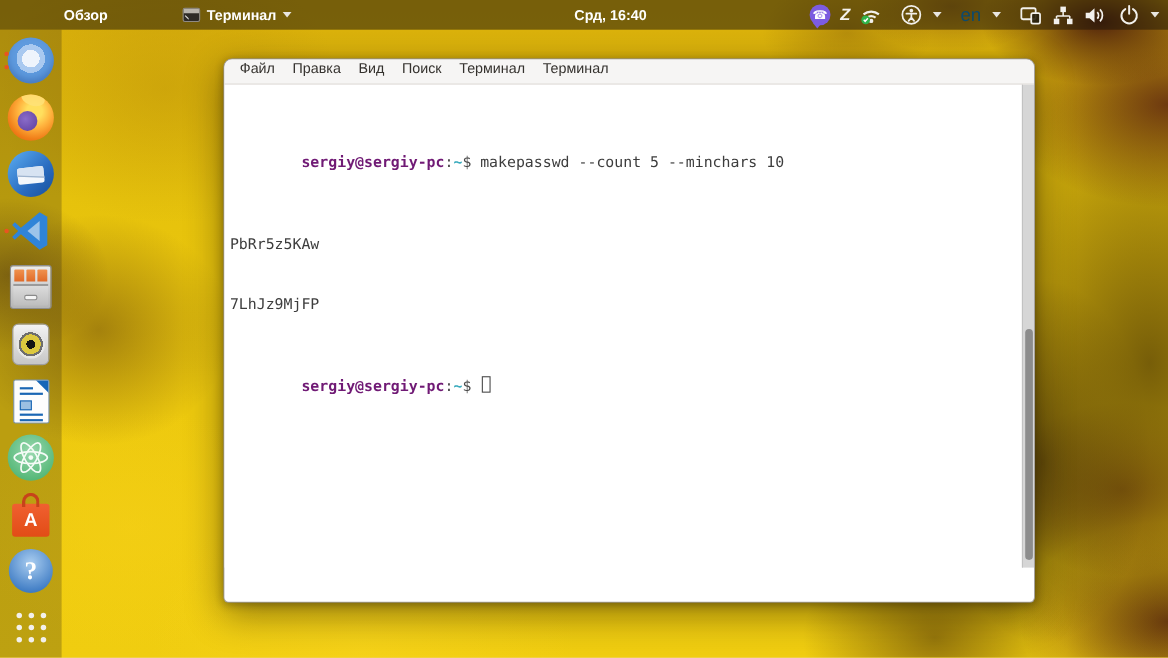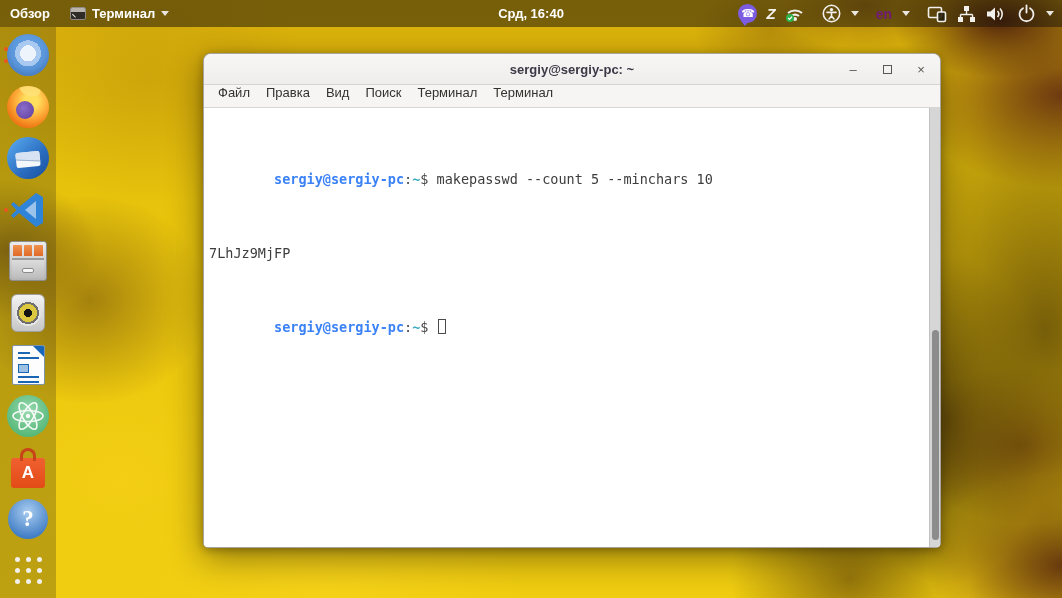--- a/index.html
+++ b/index.html
@@ -24,38 +24,38 @@
       radial-gradient(260px 200px at 330px 590px, rgba(250,214,30,.55), transparent 75%),
       radial-gradient(200px 150px at 120px 480px, rgba(246,208,24,.5), transparent 75%),
       linear-gradient(180deg, #d9af0b 0%, #e6c20c 30%, #edc90e 62%, #f0cd10 100%);
   }
 
   
   .topbar { position:absolute; left:0; top:0; width:1062px; height:27px;
     background:rgba(28,22,10,.52); color:#fff; display:flex; align-items:center; z-index:50;
     font-weight:700; font-size:13px; }
   .tb-left { display:flex; align-items:center; height:100%; }
-  .tb-item { display:flex; align-items:center; gap:6px; padding:0 10px; height:100%; cursor:pointer; }
+  .tb-item { display:flex; align-items:center; gap:6px; padding:0 10px; height:100%; cursor:pointer;margin-left:48px; }
   .tb-center { position:absolute; left:0; right:0; top:0; height:100%;
     display:flex; justify-content:center; align-items:center; pointer-events:none; }
   .tb-center .tb-item { pointer-events:auto; }
   .tb-right { position:absolute; right:0; top:0; height:100%; display:flex; align-items:center; gap:9px; padding-right:8px; }
   .caret { width:0; height:0; border-left:4px solid transparent; border-right:4px solid transparent;
     border-top:5px solid #e9e6e0; display:inline-block; }
   .term-ic { width:16px; height:13px; background:#2f2b26; border:1px solid #8f8a83; border-radius:2px; position:relative; display:inline-block; }
   .term-ic::before { content:""; position:absolute; left:0; right:0; top:0; height:4px; background:#b9b4ac; border-radius:1px 1px 0 0; }
   .term-ic::after { content:""; position:absolute; left:2px; bottom:2px; width:4px; height:4px;
     border-left:1.5px solid #e8e6e2; border-bottom:1.5px solid transparent; transform:rotate(-45deg); }
   .viber-badge { width:19px; height:19px; border-radius:50%; background:#7c5ce0; display:flex; align-items:center; justify-content:center;
     color:#fff; font-size:11px; font-weight:400; position:relative; }
   .viber-badge::after { content:""; position:absolute; left:3px; bottom:-3px; width:0; height:0;
     border-left:4px solid transparent; border-right:4px solid transparent; border-top:5px solid #7c5ce0; }
   .z-glyph { font-weight:800; font-style:italic; font-size:15px; color:#f4f2ee; letter-spacing:0; }
   .statgrp { display:flex; align-items:center; gap:10px; margin-left:8px; }
-  .lang { font-size:14px; font-weight:700; color:#701a75; }
+  .lang { font-size:17px; font-weight:400; color:#0c4a6e; }
   svg.tbicon { display:block; }
 
   
   .dock { position:absolute; left:0; top:27px; width:56px; height:571px; z-index:40;
     background:rgba(58,46,20,.28); display:flex; flex-direction:column; align-items:center;
     padding:4px 0 3px 0; justify-content:space-between; }
   .dock-item { width:52px; height:48px; position:relative; display:flex; align-items:center; justify-content:center; cursor:pointer; }
   .ind { position:absolute; left:2px; width:4px; height:4px; border-radius:50%; background:#e95420; }
   .ind.i1 { top:16px; } .ind.i2 { top:28px; } .ind.center { top:22px; }
 
@@ -115,21 +115,21 @@
   .winctl { position:absolute; right:10px; top:0; height:100%; display:flex; align-items:center; gap:16px; color:#5c5650; }
   .wbtn { width:18px; height:18px; display:flex; align-items:center; justify-content:center; cursor:pointer;
     font-size:13px; line-height:1; }
   .wbtn .maxbox { width:9px; height:9px; border:1.4px solid #5c5650; display:block; }
   .menubar { height:23px; background:#f6f5f4; border-bottom:1px solid #dad5d0; display:flex; 
     padding-left:6px; }
   .menu-item { font-size:13px; color:#35322e; padding:0 8px; cursor:pointer; }
   .term { position:relative; height:439px; background:#ffffff; padding:6px 18px 0 5px;
     font-family:"DejaVu Sans Mono","Liberation Mono",monospace; font-size:13.5px; line-height:18.5px; color:#3d3d3d;
     white-space:pre-wrap; }
-  .p-green { color:#3b82f6; font-weight:700; }
+  .p-green { color:#701a75; font-weight:700; }
   .p-teal  { color:#3aabbd; font-weight:700; }
   .p-dark  { color:#4a4a4a; }
   .cmd { margin-left:8px; }
   .cursor { display:inline-block; width:8px; height:15px; border:1.5px solid #4a4a4a; margin-left:9px; vertical-align:-2px; }
   .scrollbar { position:absolute; right:0; top:0; bottom:0; width:11px; background:#d6d6d6; border-left:1px solid #c2c2c2; }
   .thumb { position:absolute; left:2px; width:7px; border-radius:4px; background:#8c8c8c; top:50.5%; height:48%; cursor:grab; }
 </style>
 </head>
 <body>
 
@@ -277,44 +277,35 @@
           <span></span>
           <span></span>
           <span></span>
           <span></span>
           <span></span>
       </span>
     </div>
   </div>
 
   <div class="window">
-    <div class="titlebar">
-      <span class="title">sergiy@sergiy-pc: ~</span>
-      <div class="winctl">
-        <span class="wbtn">–</span>
-        <span class="wbtn">
-            <span class="maxbox"></span>
-          </span>
-        <span class="wbtn">×</span>
-      </div>
-    </div>
 
     <div class="menubar">
       <span class="menu-item">Файл</span>
       <span class="menu-item">Правка</span>
       <span class="menu-item">Вид</span>
       <span class="menu-item">Поиск</span>
       <span class="menu-item">Терминал</span>
       <span class="menu-item">Терминал</span>
     </div>
 
     <div class="term">
       <div>
         <span class="p-green">sergiy@sergiy-pc</span><span class="p-dark">:</span><span class="p-teal">~</span><span class="p-dark">$</span><span class="cmd">makepasswd --count 5 --minchars 10</span>
       </div>
+      <div>PbRr5z5KAw</div>
       <div>7LhJz9MjFP</div>
       <div>
         <span class="p-green">sergiy@sergiy-pc</span><span class="p-dark">:</span><span class="p-teal">~</span><span class="p-dark">$</span><span class="cursor"></span>
       </div>
 
       <div class="scrollbar">
         <div class="thumb"></div>
       </div>
     </div>
   </div>

